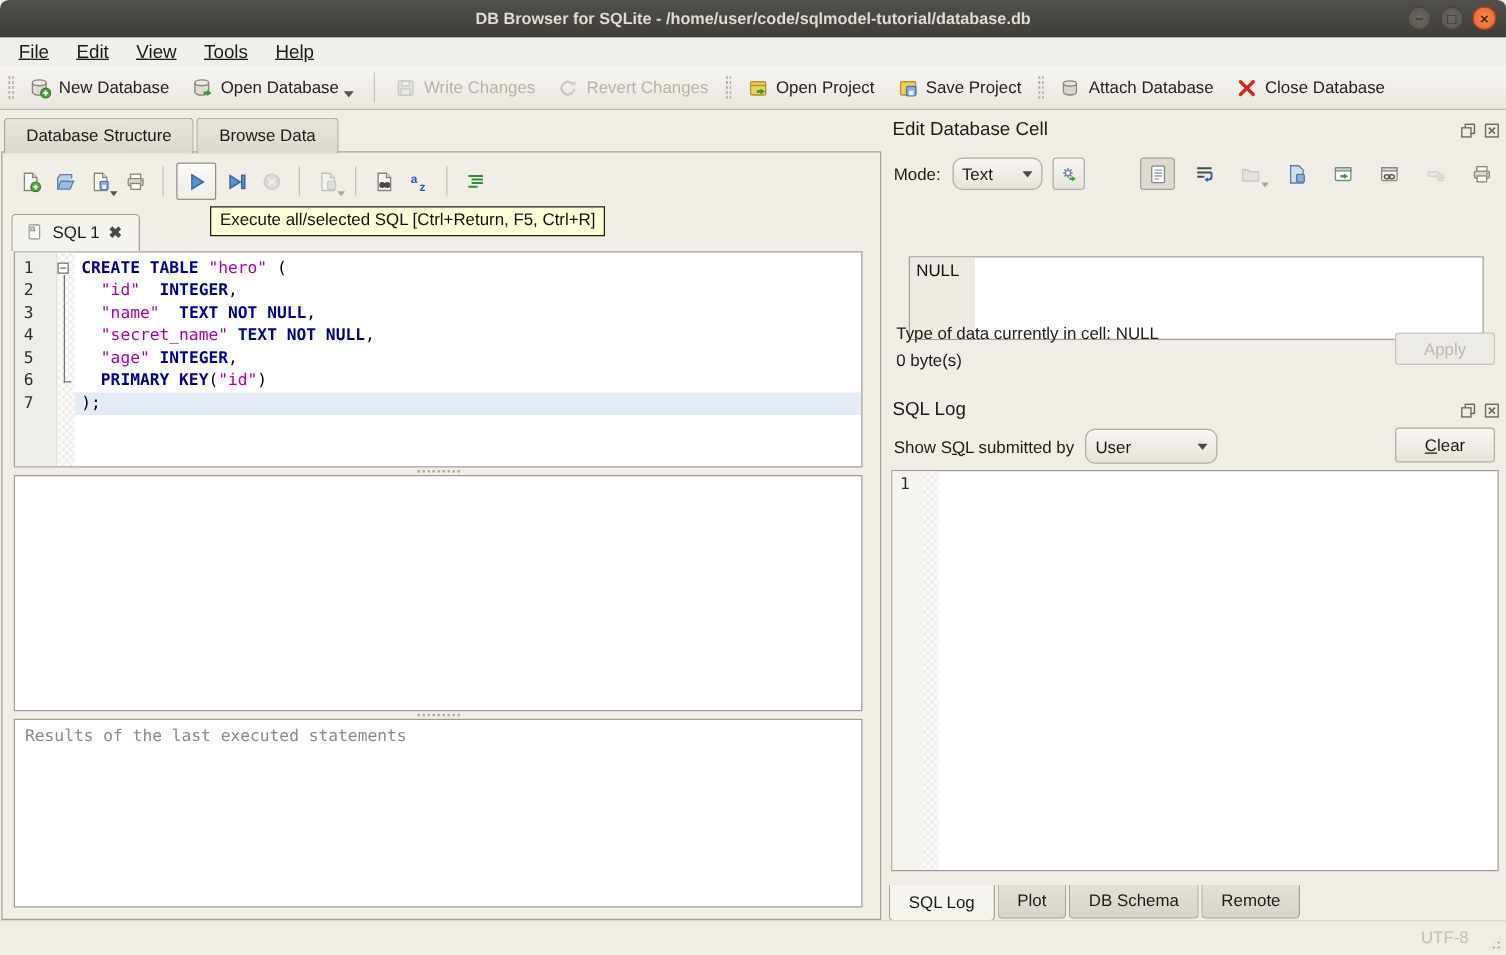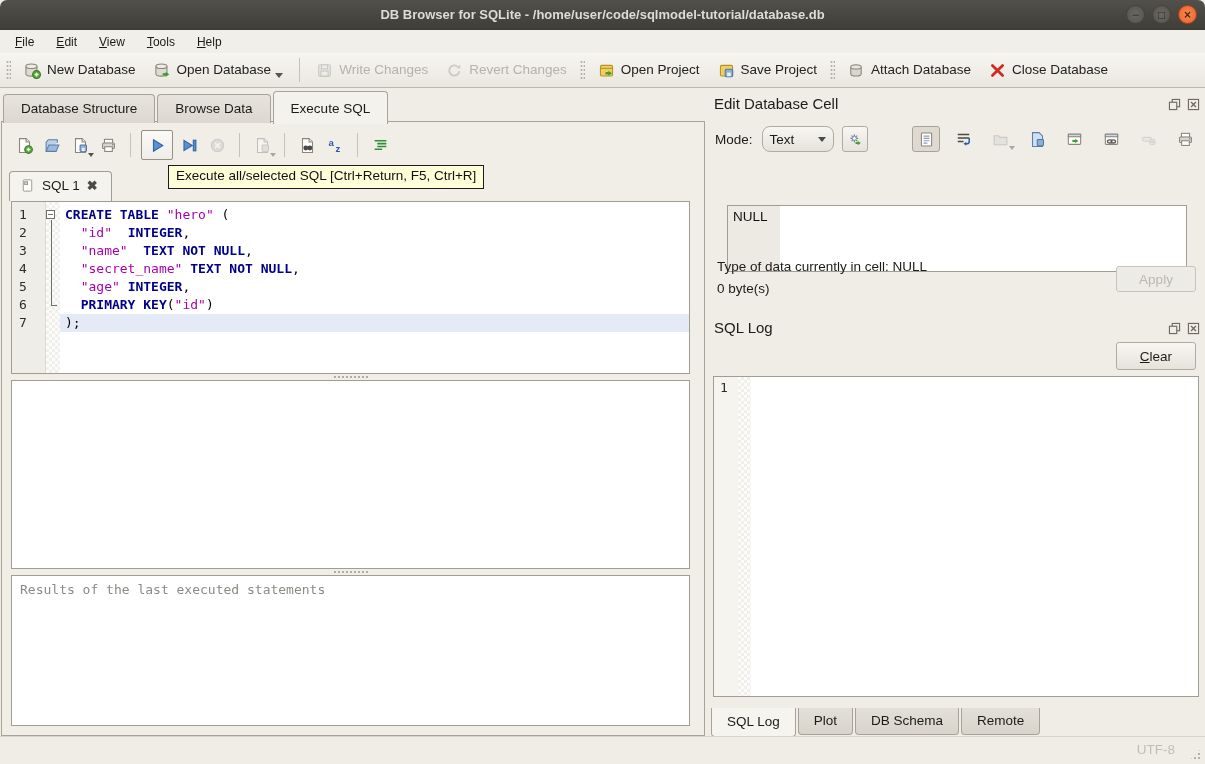--- a/index.html
+++ b/index.html
@@ -12,21 +12,21 @@
   .title-text{position:absolute;left:0;right:0;top:0;height:30px;line-height:30px;
     text-align:center;color:#dfdcd3;font-weight:bold;font-size:13px;}
   .win-controls{position:absolute;right:8px;top:5px;display:flex;gap:7px;}
   .wbtn{width:19px;height:19px;border-radius:50%;background:radial-gradient(#6a6860,#55534c);
     border:1px solid #45433d;color:#2e2d28;font-size:12px;line-height:18px;text-align:center;
     box-sizing:border-box;cursor:default;}
   .wbtn.close{background:radial-gradient(#f58e5a,#e85f27);border-color:#b34415;color:#5d2406;font-weight:bold;}
   
   .menubar{position:absolute;top:30px;left:0;right:0;height:23px;background:#f1efe9;
     display:flex;align-items:center;padding-left:4px;}
-  .menu-item{padding:3px 11px;font-size:12px;}
+  .menu-item{padding:3px 11px;font-size:15px;text-decoration:underline;}
   
   .toolbar{position:absolute;top:53px;left:0;right:0;height:35px;
     background:linear-gradient(#f7f5f1,#eae7e0);border-bottom:1px solid #bdb8af;
     display:flex;align-items:center;padding-left:2px;box-sizing:border-box;}
   .tb-handle{width:5px;height:20px;margin:0 4px;
     background-image:radial-gradient(#b5b1a8 1px,transparent 1.1px);background-size:3px 4px;}
   .tb-sep{width:1px;height:24px;background:#c6c2b9;margin:0 7px;}
   .tbtn{display:flex;align-items:flex-start;gap:6px;padding:5px 9px;font-size:13.5px;color:#232220;position:relative;}
   .tbtn.disabled{color:#b6b2aa;}
   .tbtn.disabled .icon{opacity:.45;filter:grayscale(1);}
@@ -236,21 +236,20 @@
             <path d="M3.2 3.2l9.6 9.6M12.8 3.2l-9.6 9.6" stroke="#cf2b23" stroke-width="2.6" stroke-linecap="round"></path>
           </svg>
         </span>
         <span>Close Database</span>
       </div>
     </div>
 
   <div class="main-tabs" id="main-tabs">
       <div class="ltab">Database Structure</div>
       <div class="ltab">Browse Data</div>
-      <div class="ltab active">Execute SQL</div>
     </div>
 
   <div class="left-panel">
     <div class="sql-toolbar" id="sql-toolbar">
         <div class="sicon">
           <span class="icon">
             <svg viewBox="0 0 16 16" width="17" height="17">
               <path d="M3.3 1.5h6.2l3.2 3.2v9.8H3.3z" fill="#fdfdfc" stroke="#8a867d"></path>
               <path d="M9.5 1.5v3.2h3.2" fill="#e8e6e0" stroke="#8a867d"></path>
               <circle cx="11.8" cy="11.8" r="3.6" fill="#55a63a" stroke="#3c7d27"></circle>
@@ -561,20 +560,27 @@
           </span>
         <span class="icon">
             <svg viewBox="0 0 16 16" width="15" height="15">
               <rect x="2.6" y="2.6" width="10.8" height="10.8" fill="none" stroke="#6e6a63" stroke-width="1.2"></rect>
               <path d="M5.4 5.4l5.2 5.2M10.6 5.4l-5.2 5.2" stroke="#6e6a63" stroke-width="1.4"></path>
             </svg>
           </span>
       </span>
     </div>
 
+    <div class="log-controls">
+      <span class="show-label">Show S<u>Q</u>L submitted by</span>
+      <div class="select" style="width:106px;margin-left:9px;height:28px;">
+        <span>User</span>
+        <span class="caret"></span>
+      </div>
+    </div>
     <div class="btn clear-btn"><u>C</u>lear</div>
 
     <div class="log-box">
       <div class="log-gutter"></div>
       <div class="log-fold"></div>
       <div class="log-num">1</div>
     </div>
 
     <div class="bottom-tabs" id="bottom-tabs">
         <div class="btab active">SQL Log</div>

